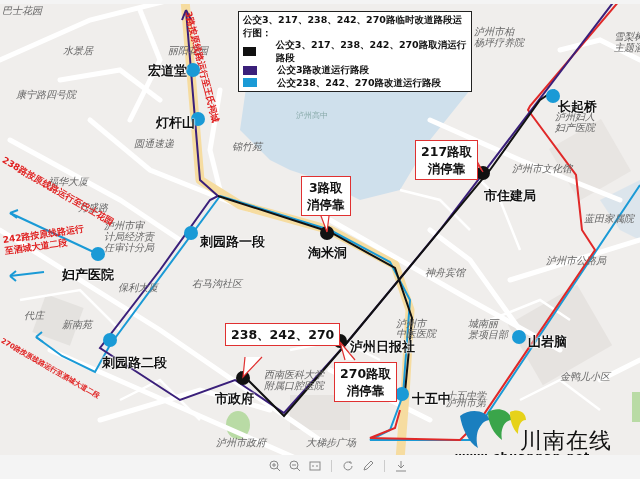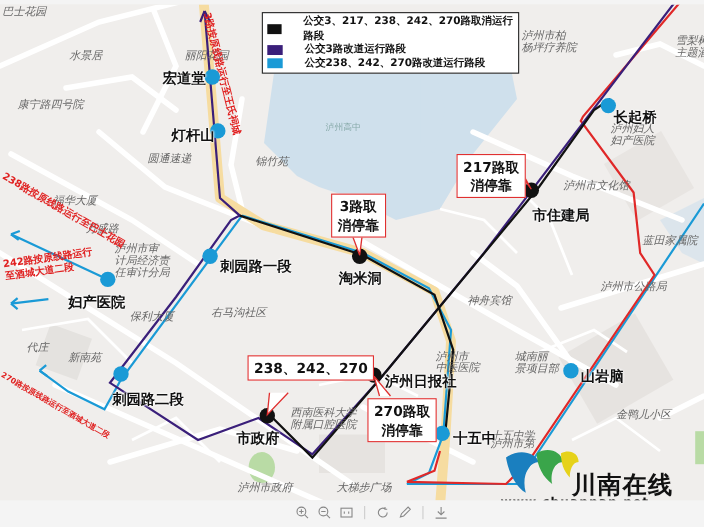--- a/index.html
+++ b/index.html
@@ -10,21 +10,21 @@
   .lbl { position:absolute; white-space:nowrap; }
   .poi { font-size:10px; color:#666;font-style:italic; }
   .poi-sm { font-size:8px; color:#777; }
   .stop-lbl { font-size:13px; font-weight:bold; color:#111; text-shadow: 0 0 2px #fff, 0 0 2px #fff, 0 0 2px #fff; }
   .callout { position:absolute; background:#fff; border:1.5px solid #e03030; font-size:12.5px; font-weight:bold; color:#111; line-height:17px; padding:2px 5px;text-align:center; }
   .red-note { font-size:9px; color:#e02020; font-weight:bold; position:absolute; white-space:nowrap; transform-origin:0 0; }
   .legend { position:absolute; left:238px; top:7px; width:224px; background:#fff; border:1.5px solid #222; padding:2px 4px; font-size:9.5px; font-weight:bold; color:#111; line-height:12.5px; }
   .legend .row { display:flex; align-items:center;gap:17px; }
   .legend .sw { width:14px; height:9px; margin-right:3px; display:inline-block; }
   .brand { position:absolute; left:460px; top:402px; width:180px; height:60px; }
-  .brand-text { position:absolute; left:520px; top:422px; font-size:22px; font-weight:bold; color:#111; letter-spacing:1px; }
+  .brand-text { position:absolute; left:520px; top:422px; font-size:22px; font-weight:normal; color:#111; letter-spacing:1px; }
   .brand-url { position:absolute; left:455px; top:446px; font-size:11px; font-weight:bold; color:#111; letter-spacing:1px; }
   .toolbar { position:absolute; left:0; top:455px; width:640px; height:24px; background:#f4f4f4; }
   .tb-icons { position:absolute; left:268px; top:4px; display:flex; gap:6px; align-items:center; color:#888; font-size:11px; }
   .tb-icon { width:14px; height:14px; display:flex; align-items:center; justify-content:center; }
   .tb-sep { width:1px; height:12px; background:#ccc; margin:0 3px; }
   .scale { position:absolute; left:20px; top:457px; font-size:8px; color:#555; }
 </style>
 </head>
 <body>
 
@@ -194,20 +194,21 @@
   </div>
   <div class="callout" style="left:225px;top:319px">
     <div>238、242、270</div>
   </div>
   <div class="callout" style="left:334px;top:358px">
     <div>270路取</div>
     <div>消停靠</div>
   </div>
 
   <div class="legend">
+    <div>公交3、217、238、242、270路临时改道路段运行图：</div>
     <div class="row">
       <span class="sw" style="background:#111111"></span>
       <span>公交3、217、238、242、270路取消运行路段</span>
     </div>
     <div class="row">
       <span class="sw" style="background:#3a1f7a"></span>
       <span>公交3路改道运行路段</span>
     </div>
     <div class="row">
       <span class="sw" style="background:#1a9ad6"></span>

